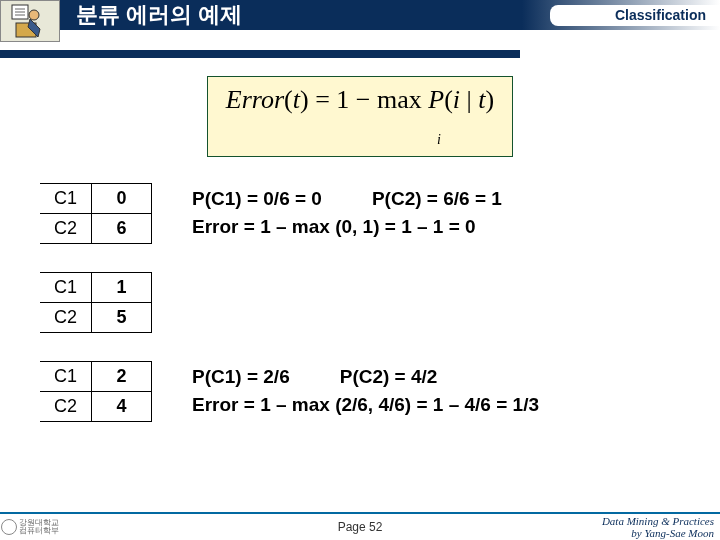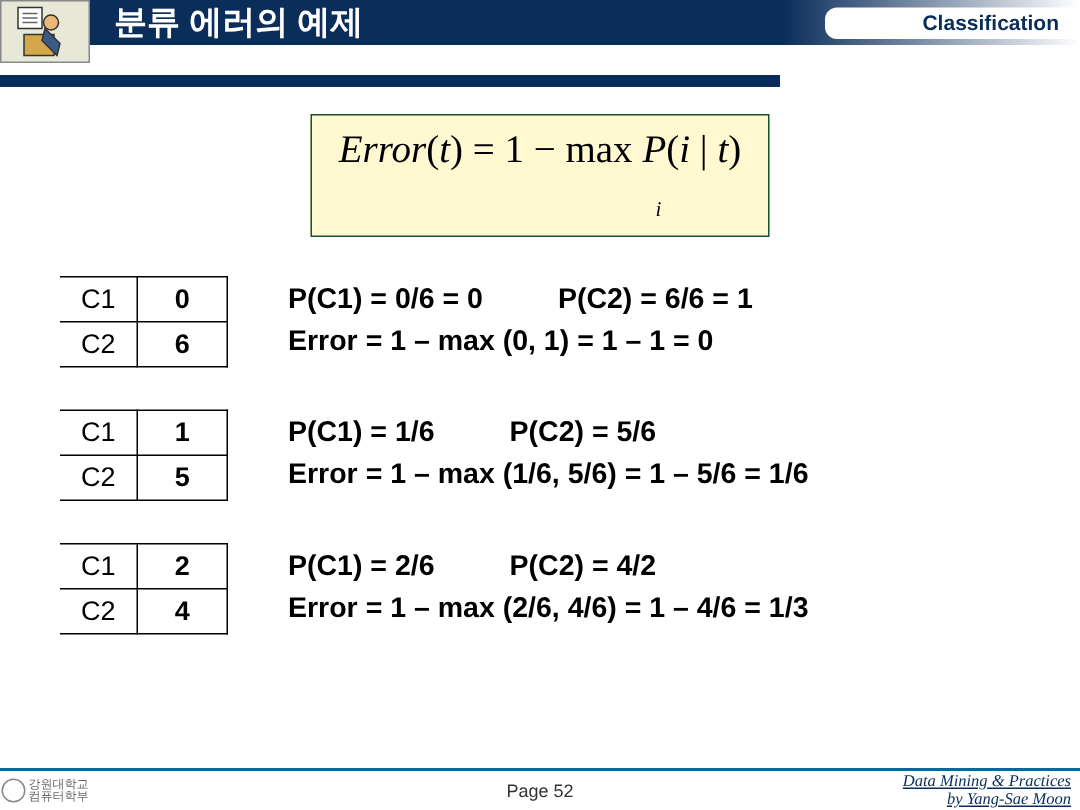--- a/index.html
+++ b/index.html
@@ -21,21 +21,21 @@
   .count-table td { border: 1px solid #000; padding: 4px 14px; font-size: 18px; font-family: Arial, sans-serif; }
   .count-table td.lbl { border-left: none; font-weight: normal; }
   .count-table td.val { font-weight: bold; text-align: center; min-width: 60px; }
   .example-text { font-size: 19px; font-weight: bold; font-family: Arial, sans-serif; }
   .example-text .line { margin-bottom: 6px; }
   .pc2 { display: inline-block; margin-left: 50px; }
   .footer { position: absolute; bottom: 0; left: 0; right: 0; border-top: 2px solid #0369a1; height: 28px; display: flex; align-items: center; }
   .footer-logo { width: 60px; display: flex; justify-content: center; align-items: center; font-size: 9px; color: #666; }
   .footer-logo .circ { width: 16px; height: 16px; border: 1px solid #888; border-radius: 50%; margin-right: 2px; }
   .page-num { position: absolute; left: 50%; transform: translateX(-50%); font-size: 12px; color: #333; }
-  .attribution { position: absolute; right: 6px; text-align: right; font-style: italic; font-size: 11px; color: #0a2d5a; line-height: 1.1; font-family: "Times New Roman", serif; text-decoration: underline; }
+  .attribution { position: absolute; right: 6px; text-align: right; font-style: italic; font-size: 11px; color: #0a2d5a; line-height: 1.1; font-family: "Times New Roman", serif; }
 </style>
 </head>
 <body>
 
 <div class="header">
   <div class="logo-box">
     <svg viewBox="0 0 40 40">
       <rect x="6" y="22" width="20" height="14" fill="#d4a84a" stroke="#333"></rect>
       <circle cx="24" cy="14" r="5" fill="#e8b878" stroke="#333"></circle>
       <path d="M20 18 L30 28 L28 36 L18 26 Z" fill="#3a5a8a" stroke="#333"></path>
@@ -86,24 +86,20 @@
           <tr>
             <td class="lbl">C1</td>
             <td class="val">1</td>
           </tr>
       <tr>
             <td class="lbl">C2</td>
             <td class="val">5</td>
           </tr>
     </tbody>
       </table>
-    <div class="example-text">
-      <div class="line"><span>P(C1) = 1/6</span><span class="pc2">P(C2) = 5/6</span></div>
-      <div class="line">Error = 1 – max (1/6, 5/6) = 1 – 5/6 = 1/6</div>
-    </div>
   </div>
 
   <div class="example-row">
     <table class="count-table">
       <tbody>
           <tr>
             <td class="lbl">C1</td>
             <td class="val">2</td>
           </tr>
       <tr>

